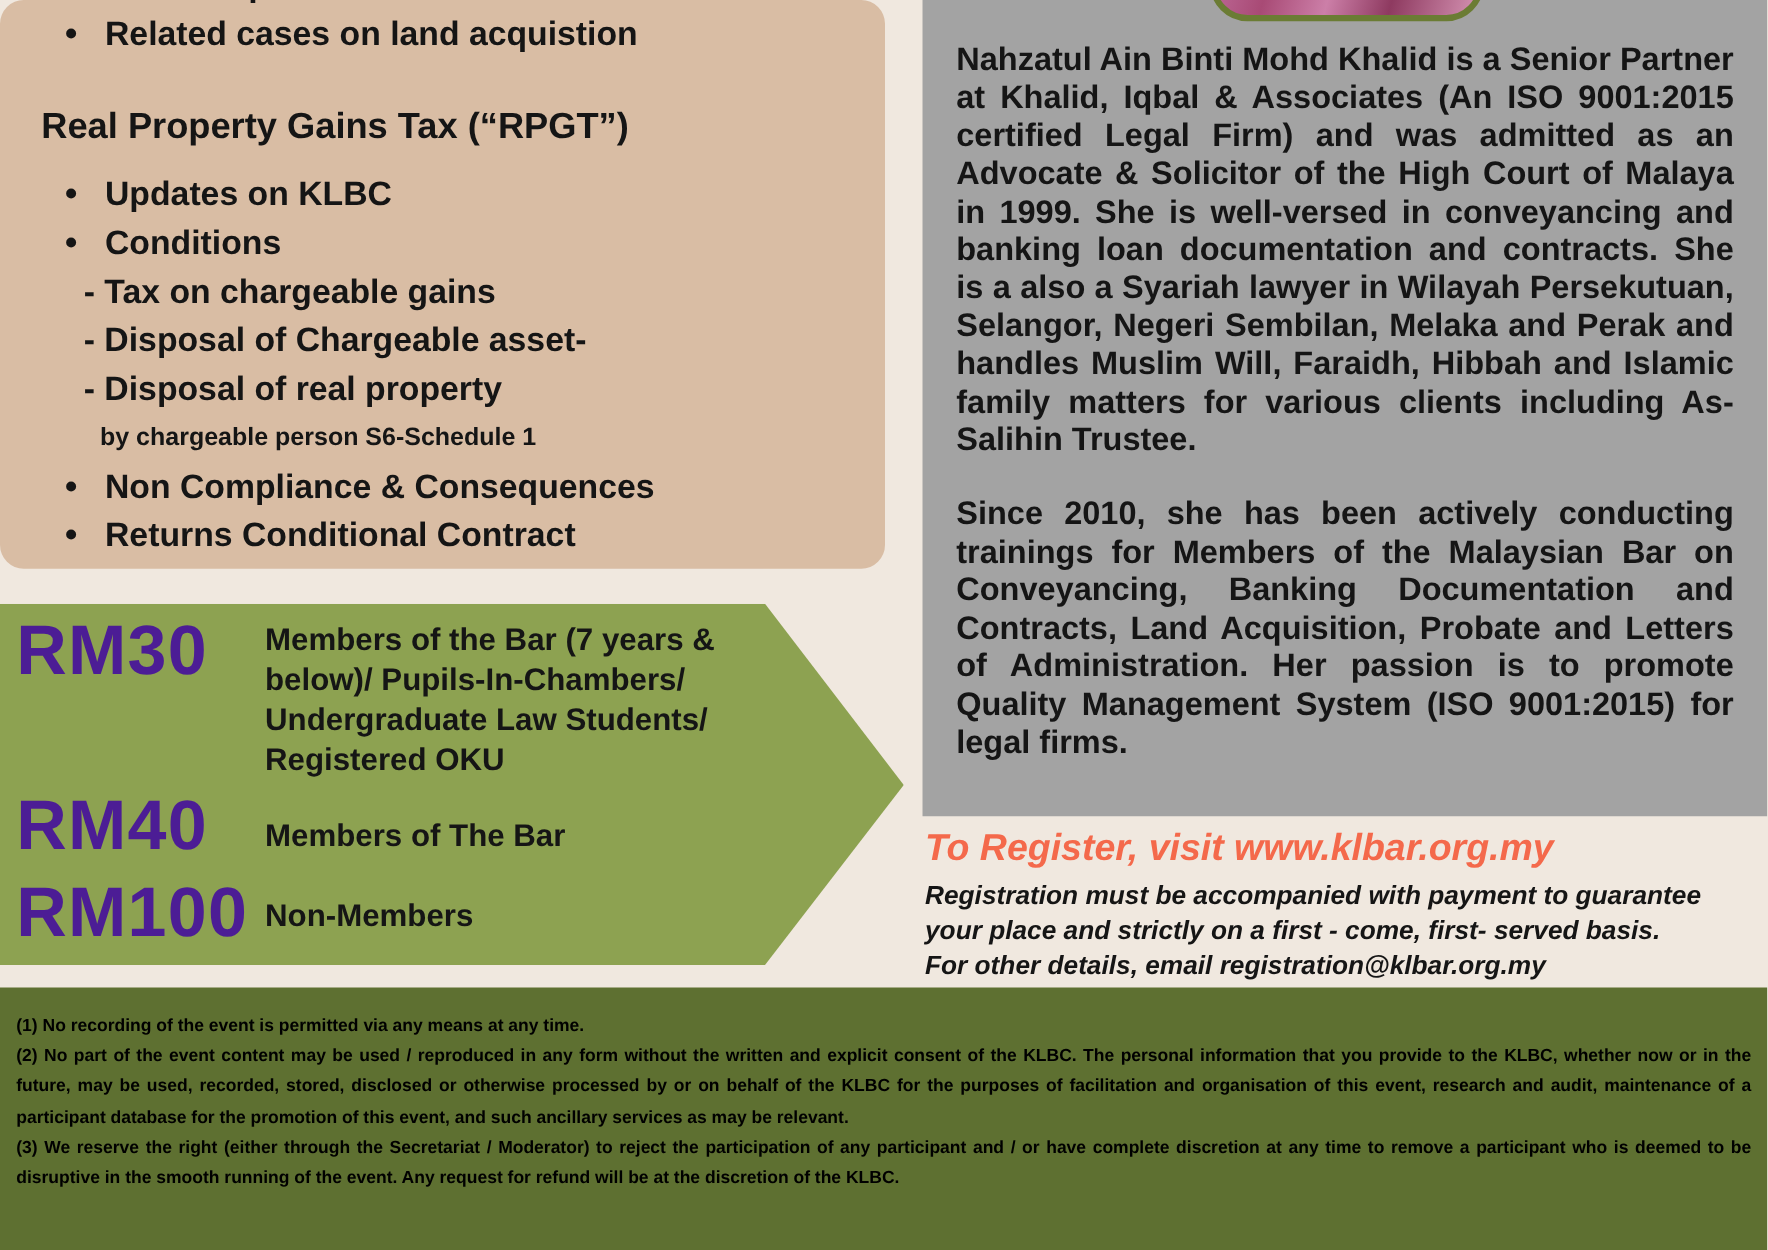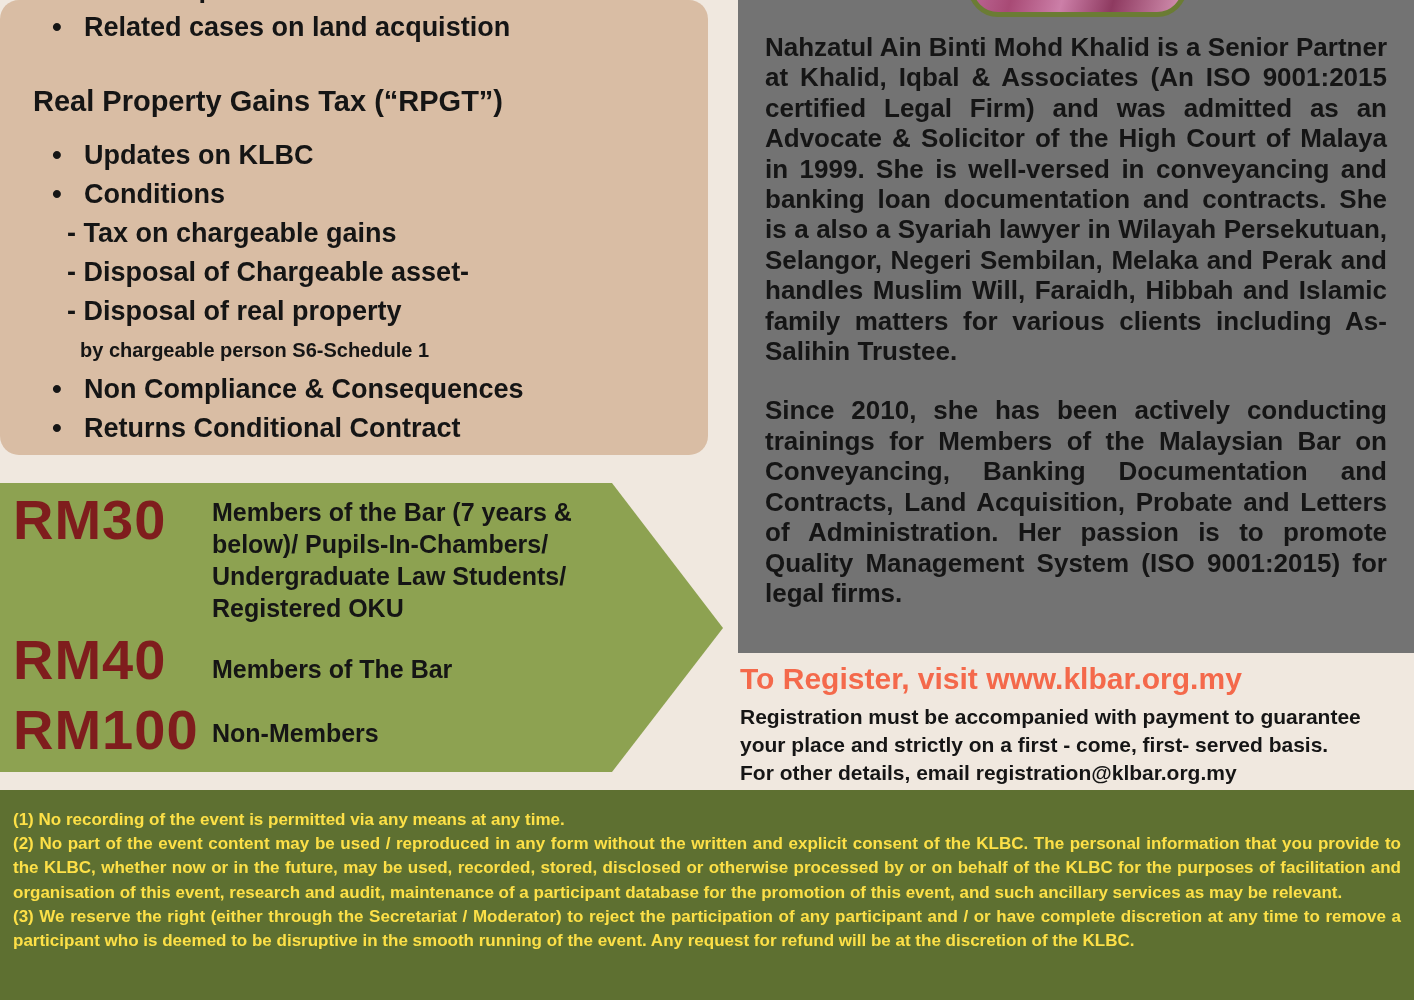--- a/index.html
+++ b/index.html
@@ -18,47 +18,47 @@
   .clipped{margin-top:-31px;}
   .rpgt-heading{margin:34px 0 15px 33px;font-size:29px;line-height:40px;font-weight:700;}
   .sub{padding-left:67px;font-weight:700;font-size:27px;line-height:39px;}
   .sub-cont{padding-left:80px;font-weight:700;font-size:20px;line-height:39px;}
   
   .pricing{position:absolute;left:0;top:483px;width:724px;height:289px;}
   .pricing-shape{
     position:absolute;inset:0;background:#8da251;
     clip-path:polygon(0 0,612px 0,723px 145px,612px 289px,0 289px);
   }
-  .price{position:absolute;left:13px;color:#7f1d1d;font-weight:700;font-size:56px;line-height:58px;letter-spacing:1px;}
+  .price{position:absolute;left:13px;color:#4c1d95;font-weight:700;font-size:56px;line-height:58px;letter-spacing:1px;}
   .tier-desc{position:absolute;left:212px;width:402px;font-weight:700;font-size:25px;line-height:32px;}
   .p1{top:8px;}  .d1{top:13px;}
   .p2{top:148px;text-align:right;}.d2{top:170px;}
   .p3{top:218px;}.d3{top:234px;}
   
   .speaker{
     position:absolute;left:738px;top:0;width:676px;height:653px;
-    background:#737373;overflow:hidden;
+    background:#a3a3a3;overflow:hidden;
   }
   .photo{
     position:absolute;left:230px;top:-48px;width:209px;height:55px;
     border:5px solid #6b7c34;border-radius:30px;
     background:linear-gradient(105deg,#c06c9a 0%,#a84a75 22%,#cc7fa8 45%,#8e3a60 68%,#d593b3 100%);
   }
   .bio{position:absolute;left:27px;top:32px;width:622px;}
   .bio p{margin:0 0 29px 0;font-size:26px;font-weight:700;line-height:30.4px;text-align:justify;}
   
-  .register{position:absolute;left:740px;top:662px;width:666px;}
+  .register{position:absolute;left:740px;top:662px;width:666px;font-style:italic;}
   .register-heading{margin:0 0 7px 0;color:#f4694b;font-size:30px;line-height:34px;font-weight:700;}
   .register p{margin:0;font-size:21px;font-weight:700;line-height:28px;}
   
   .footer{
     position:absolute;left:0;top:790px;width:1414px;height:210px;
     background:#5e7031;box-sizing:border-box;padding:18px 13px 0;
   }
-  .footer p{margin:0;color:#fde047;font-size:17px;font-weight:700;line-height:24.2px;text-align:justify;}
+  .footer p{margin:0;color:#000000;font-size:14px;font-weight:700;line-height:24.2px;text-align:justify;}
 </style>
 </head>
 <body>
 
 <div class="page">
 
   <div class="topics">
     <div class="bullet clipped">Land Acquisition Procedures</div>
     <div class="bullet">Related cases on land acquistion</div>
     <div class="rpgt-heading">Real Property Gains Tax (“RPGT”)</div>

